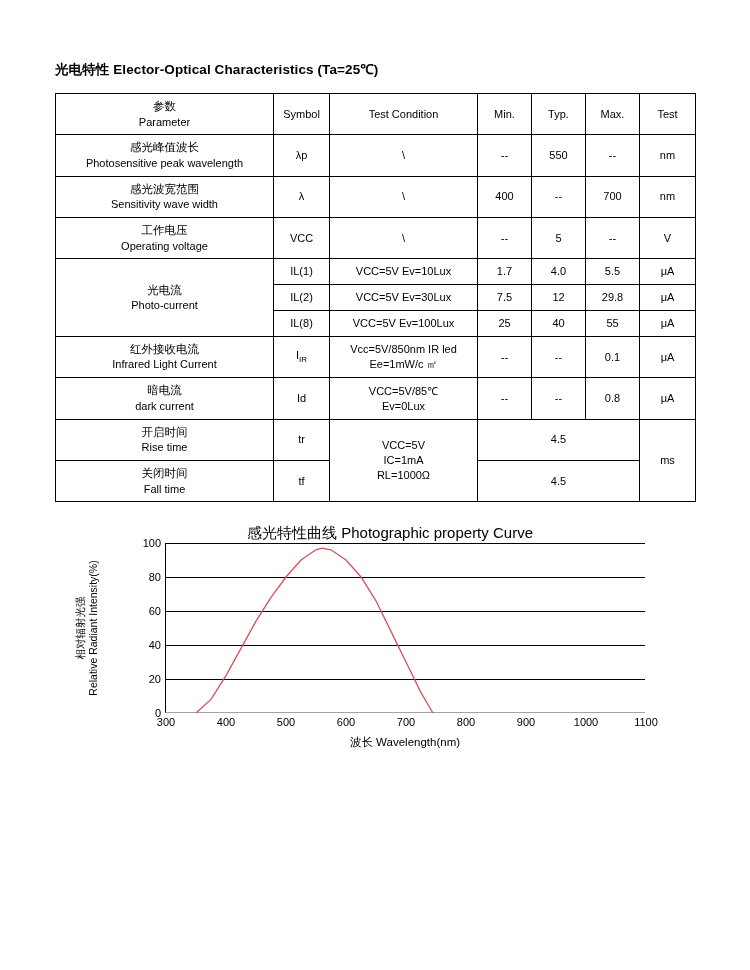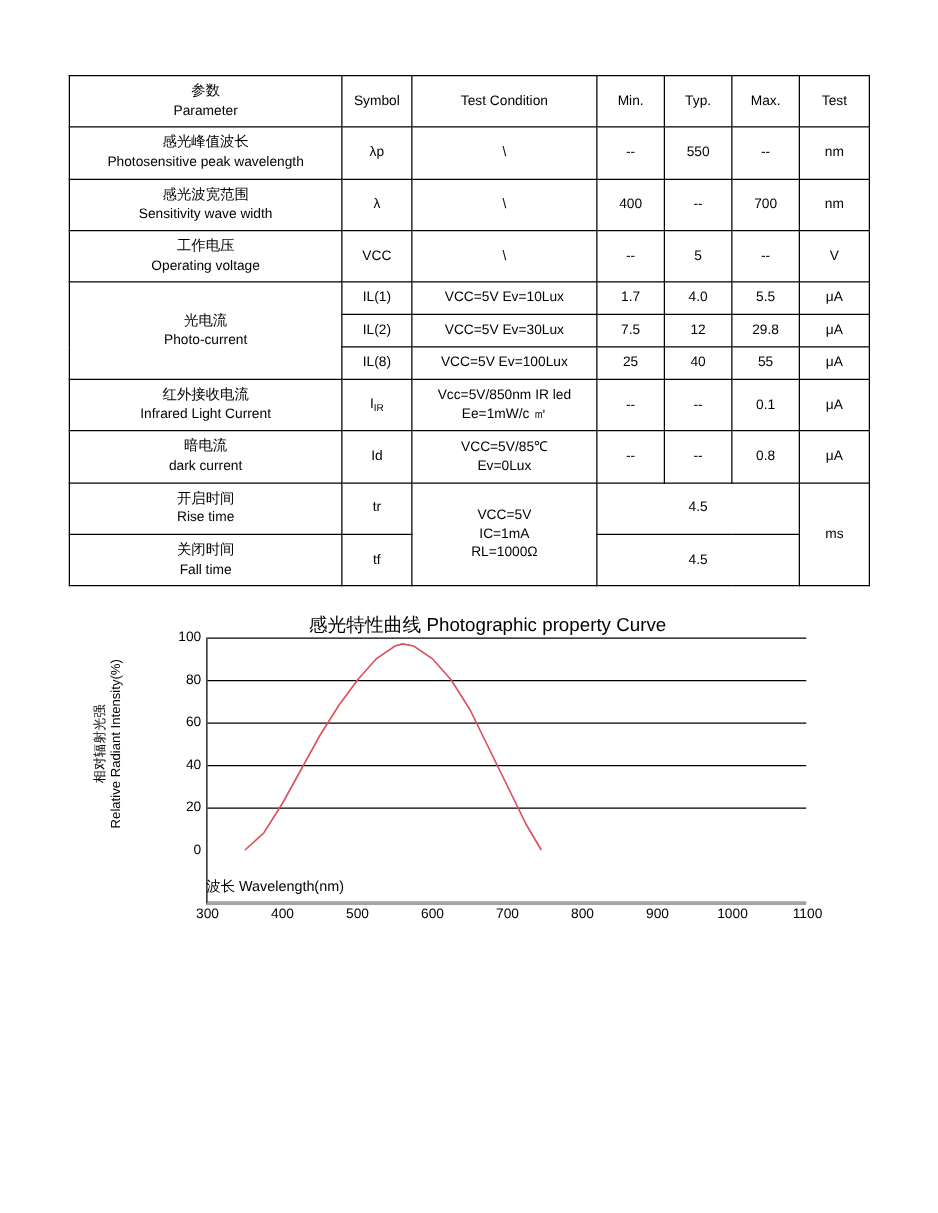--- a/index.html
+++ b/index.html
@@ -79,23 +79,23 @@
     position: relative;
     height: 230px;
     margin-left: 110px;
     width: 480px;
   }
   .plot {
     position: absolute;
     left: 0;
     top: 0;
     width: 480px;
-    height: 214px;
+    height: 170px;
     border-left: 1px solid #000;
-    border-bottom: 3px solid #a3a3a3;
+    border-bottom: 1px solid #a3a3a3;
     box-sizing: border-box;
   }
   .plot .gridline {
     position: absolute;
     left: 0;
     width: 100%;
     border-top: 1px solid #000;
   }
   .ylabel-value {
     position: absolute;
@@ -121,36 +121,38 @@
     white-space: nowrap;
     text-align: center;
     line-height: 1.25;
   }
   .y-axis-title span { display: block; }
   .x-axis-title {
     position: absolute;
     top: 192px;
     left: 0;
     width: 480px;
+    text-align: center;
     font-size: 11.5px;
   }
   svg.curve {
     position: absolute;
     left: 0;
     top: 0;
     width: 480px;
     height: 170px;
     overflow: visible;
   }
 </style>
 </head>
 <body>
 
 <div class="page">
 
+  <h2 class="section-title">光电特性 Elector-Optical Characteristics (Ta=25℃)</h2>
 
   <table class="spec">
     <colgroup>
       <col class="col-param">
         <col class="col-symbol">
         <col class="col-cond">
       <col class="col-min">
         <col class="col-typ">
         <col class="col-max">
         <col class="col-unit">

